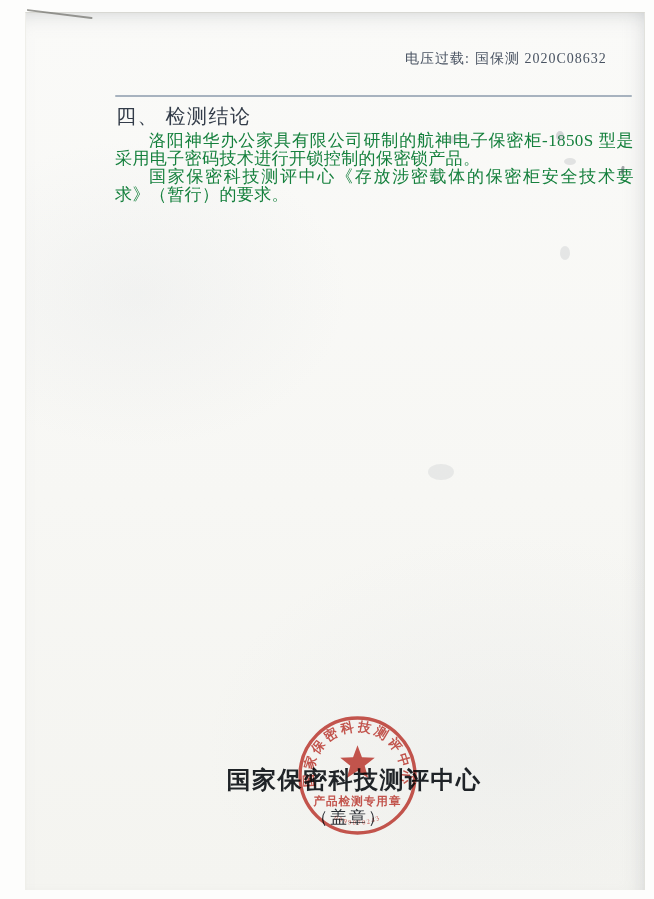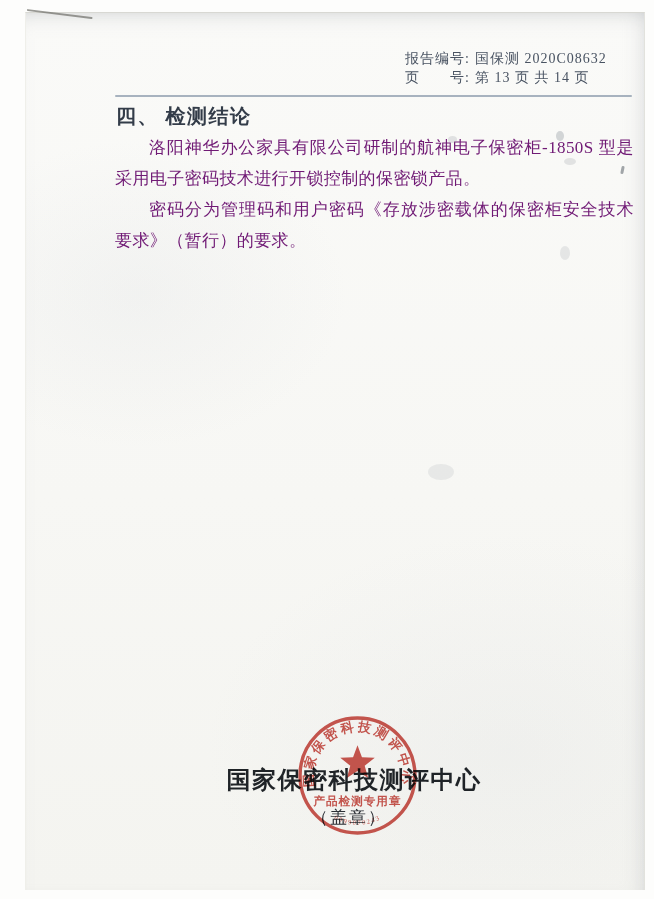--- a/index.html
+++ b/index.html
@@ -31,26 +31,26 @@
     font-size:14px; line-height:19px; letter-spacing:1px;
     color:#495362; white-space:nowrap;
   }
   .report-header .value { margin-left:5px; }
   .rule {
     position:absolute; left:115px; top:95px; width:517px; height:2px;
     background:#8494a7; opacity:.7; border-radius:1px;
   }
   .heading {
     position:absolute; left:116px; top:103px;
-    font-size:20px; font-weight:bold; letter-spacing:1.5px; color:#333c49;
+    font-size:20px; font-weight:normal; letter-spacing:1.5px; color:#333c49;
   }
   .bodytext {
     position:absolute; left:115px; top:132px; width:519px;
-    font-size:17px; line-height:31px; letter-spacing:.4px;
-    color:#701a75; text-align:justify;
+    font-size:17px; line-height:18px; letter-spacing:.4px;
+    color:#15803d; text-align:justify;
   }
   .bodytext p { text-indent:2em; margin:0; }
   .org-name {
     position:absolute; left:354px; top:764px; transform:translateX(-50%);
     font-size:24px; font-weight:bold; letter-spacing:1.5px;
     color:#1f2327; white-space:nowrap;
   }
   .seal-note {
     position:absolute; left:349px; top:806px; transform:translateX(-50%);
     font-size:17px; letter-spacing:2px; color:#2c3036; white-space:nowrap;text-align:center;
@@ -68,34 +68,31 @@
   .s6 { left:428px; top:464px; width:26px; height:16px; background:rgba(160,165,172,.18); }
 </style>
 </head>
 <body>
 
 <div class="paper"></div>
 <div class="corner-mark"></div>
 
 <div class="report-header">
   <div>
-    <span>报告编号:</span><span class="value">国保测 2020C08632</span>
-  </div>
-  <div>
-    <span>页　　号:</span><span class="value">第 13 页 共 14 页</span>
+    <span>电压过载:</span><span class="value">国保测 2020C08632</span>
   </div>
 </div>
 
 <div class="rule"></div>
 
 <div class="heading">四、 检测结论</div>
 
 <div class="bodytext">
   <p>洛阳神华办公家具有限公司研制的航神电子保密柜-1850S 型是采用电子密码技术进行开锁控制的保密锁产品。</p>
-  <p>密码分为管理码和用户密码《存放涉密载体的保密柜安全技术要求》（暂行）的要求。</p>
+  <p>国家保密科技测评中心《存放涉密载体的保密柜安全技术要求》（暂行）的要求。</p>
 </div>
 
 <div class="org-name">国家保密科技测评中心</div>
 <div class="seal-note">（盖章）</div>
 
 <svg class="stamp" viewBox="0 0 126 126" xmlns="http://www.w3.org/2000/svg">
   <circle cx="63" cy="63" r="57" fill="none" stroke-width="3.4" stroke="#c43a32"></circle>
   <path id="sealArcTop" d="M 21.4 77.3 A 44 44 0 1 1 104.6 77.3" fill="none"></path>
   <path id="sealArcBottom" d="M 34.9 103.1 A 49 49 0 0 0 91.1 103.1" fill="none"></path>
   <text font-size="13" letter-spacing="3" font-weight="bold" fill="#c43a32">

